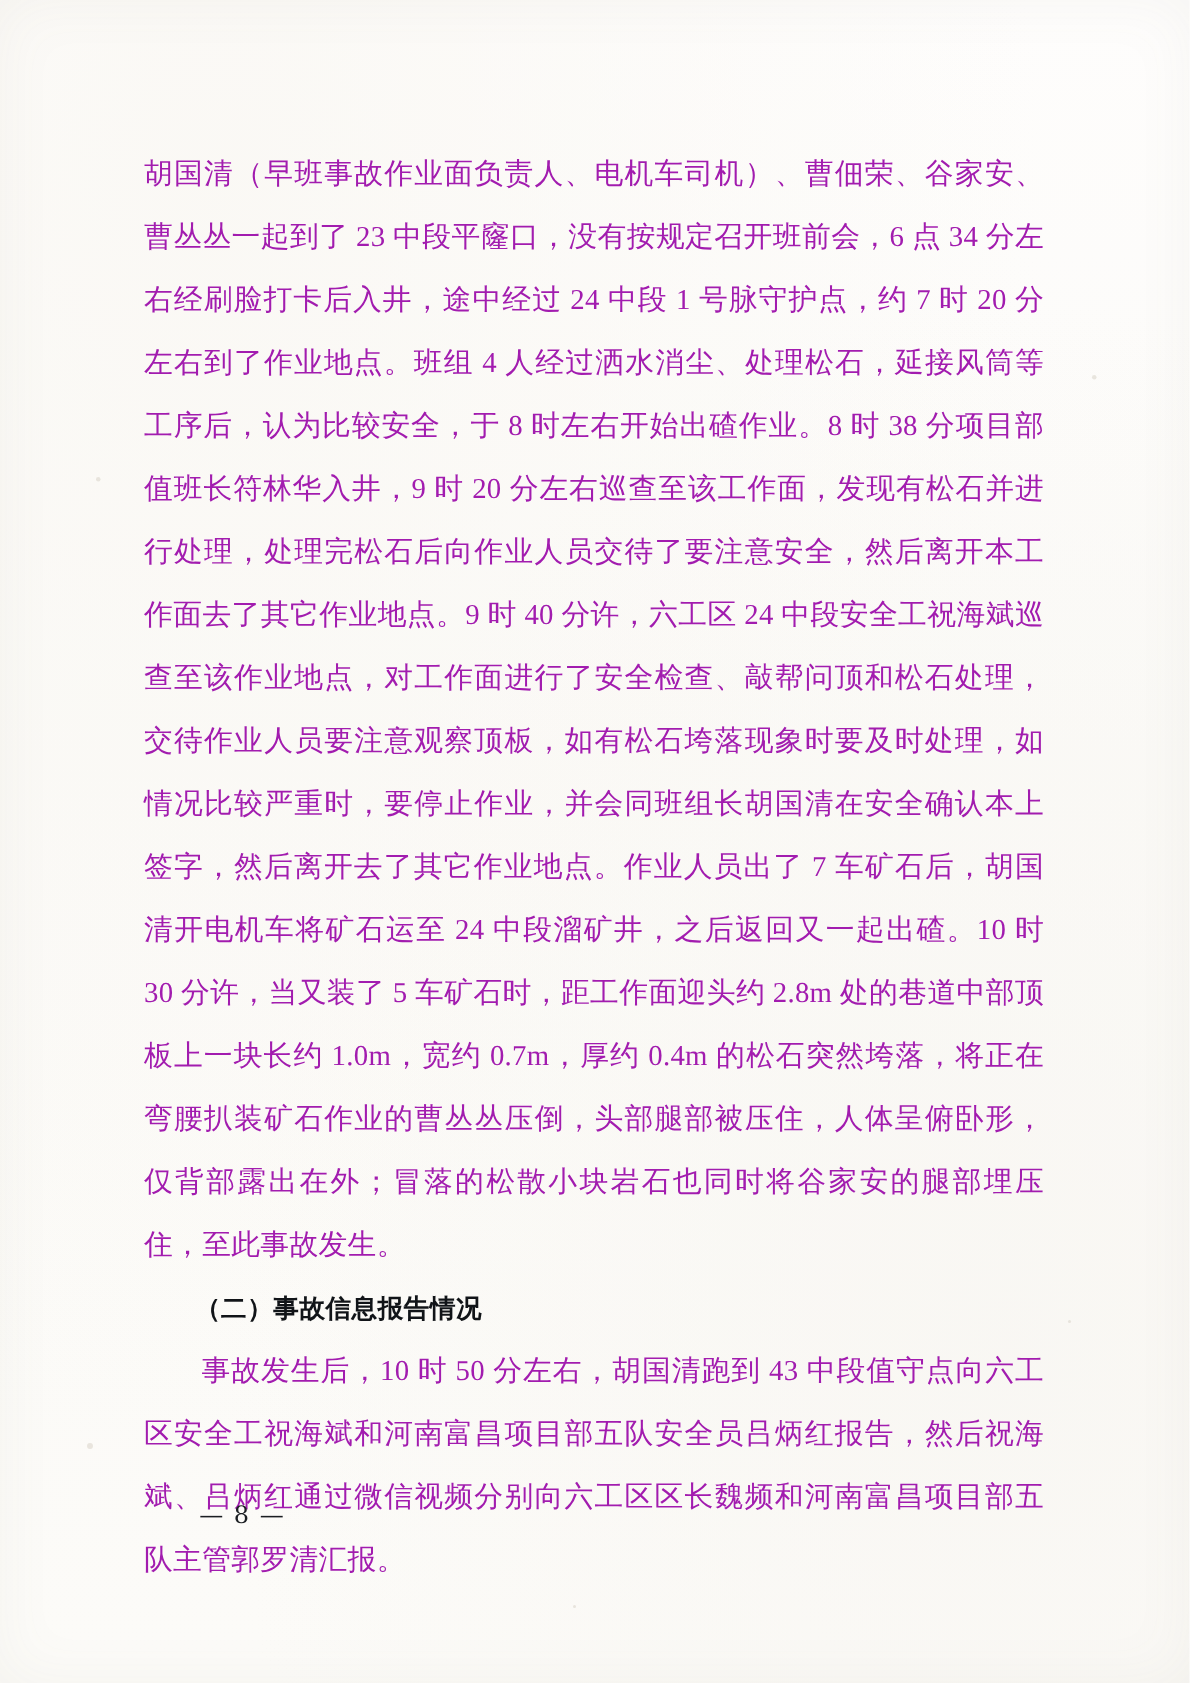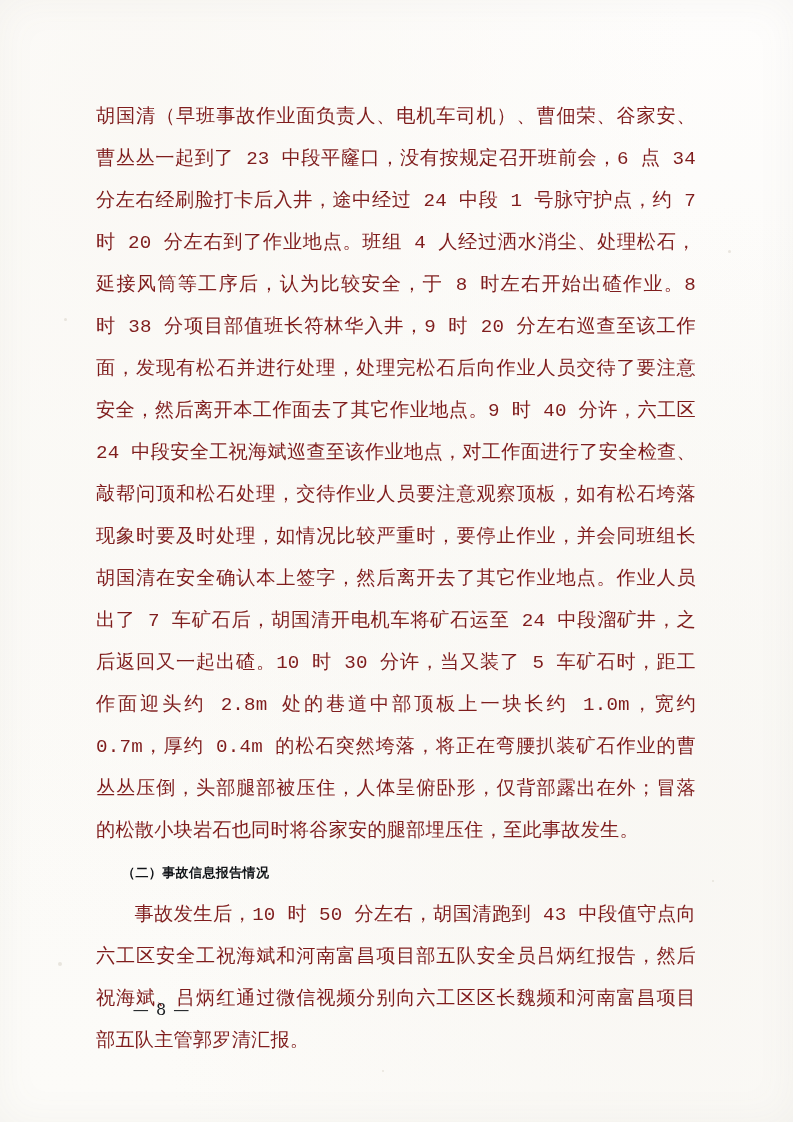--- a/index.html
+++ b/index.html
@@ -33,32 +33,32 @@
   }
   .content {
     position: absolute;
     left: 96px;
     top: 96px;
     width: 600px;
   }
   .para {
     font-size: 19.2px;
     line-height: 42px;
-    color: #7f1d1d;
+    color: #a21caf;
     text-align: justify;
     text-justify: inter-ideograph;
     letter-spacing: 0.2px;
     margin: 0;
-    font-family: Liberation Mono, monospace;
+    font-family: Liberation Serif, serif;
   }
   .indent {
     text-indent: 2em;
   }
   .heading {
-    font-size: 13px;
+    font-size: 17px;
     line-height: 42px;
     color: #111418;
     font-weight: bold;
     text-indent: 2em;
     margin: 0;
     letter-spacing: 0.4px;
   }
   .footer {
     position: absolute;
     left: 0;

